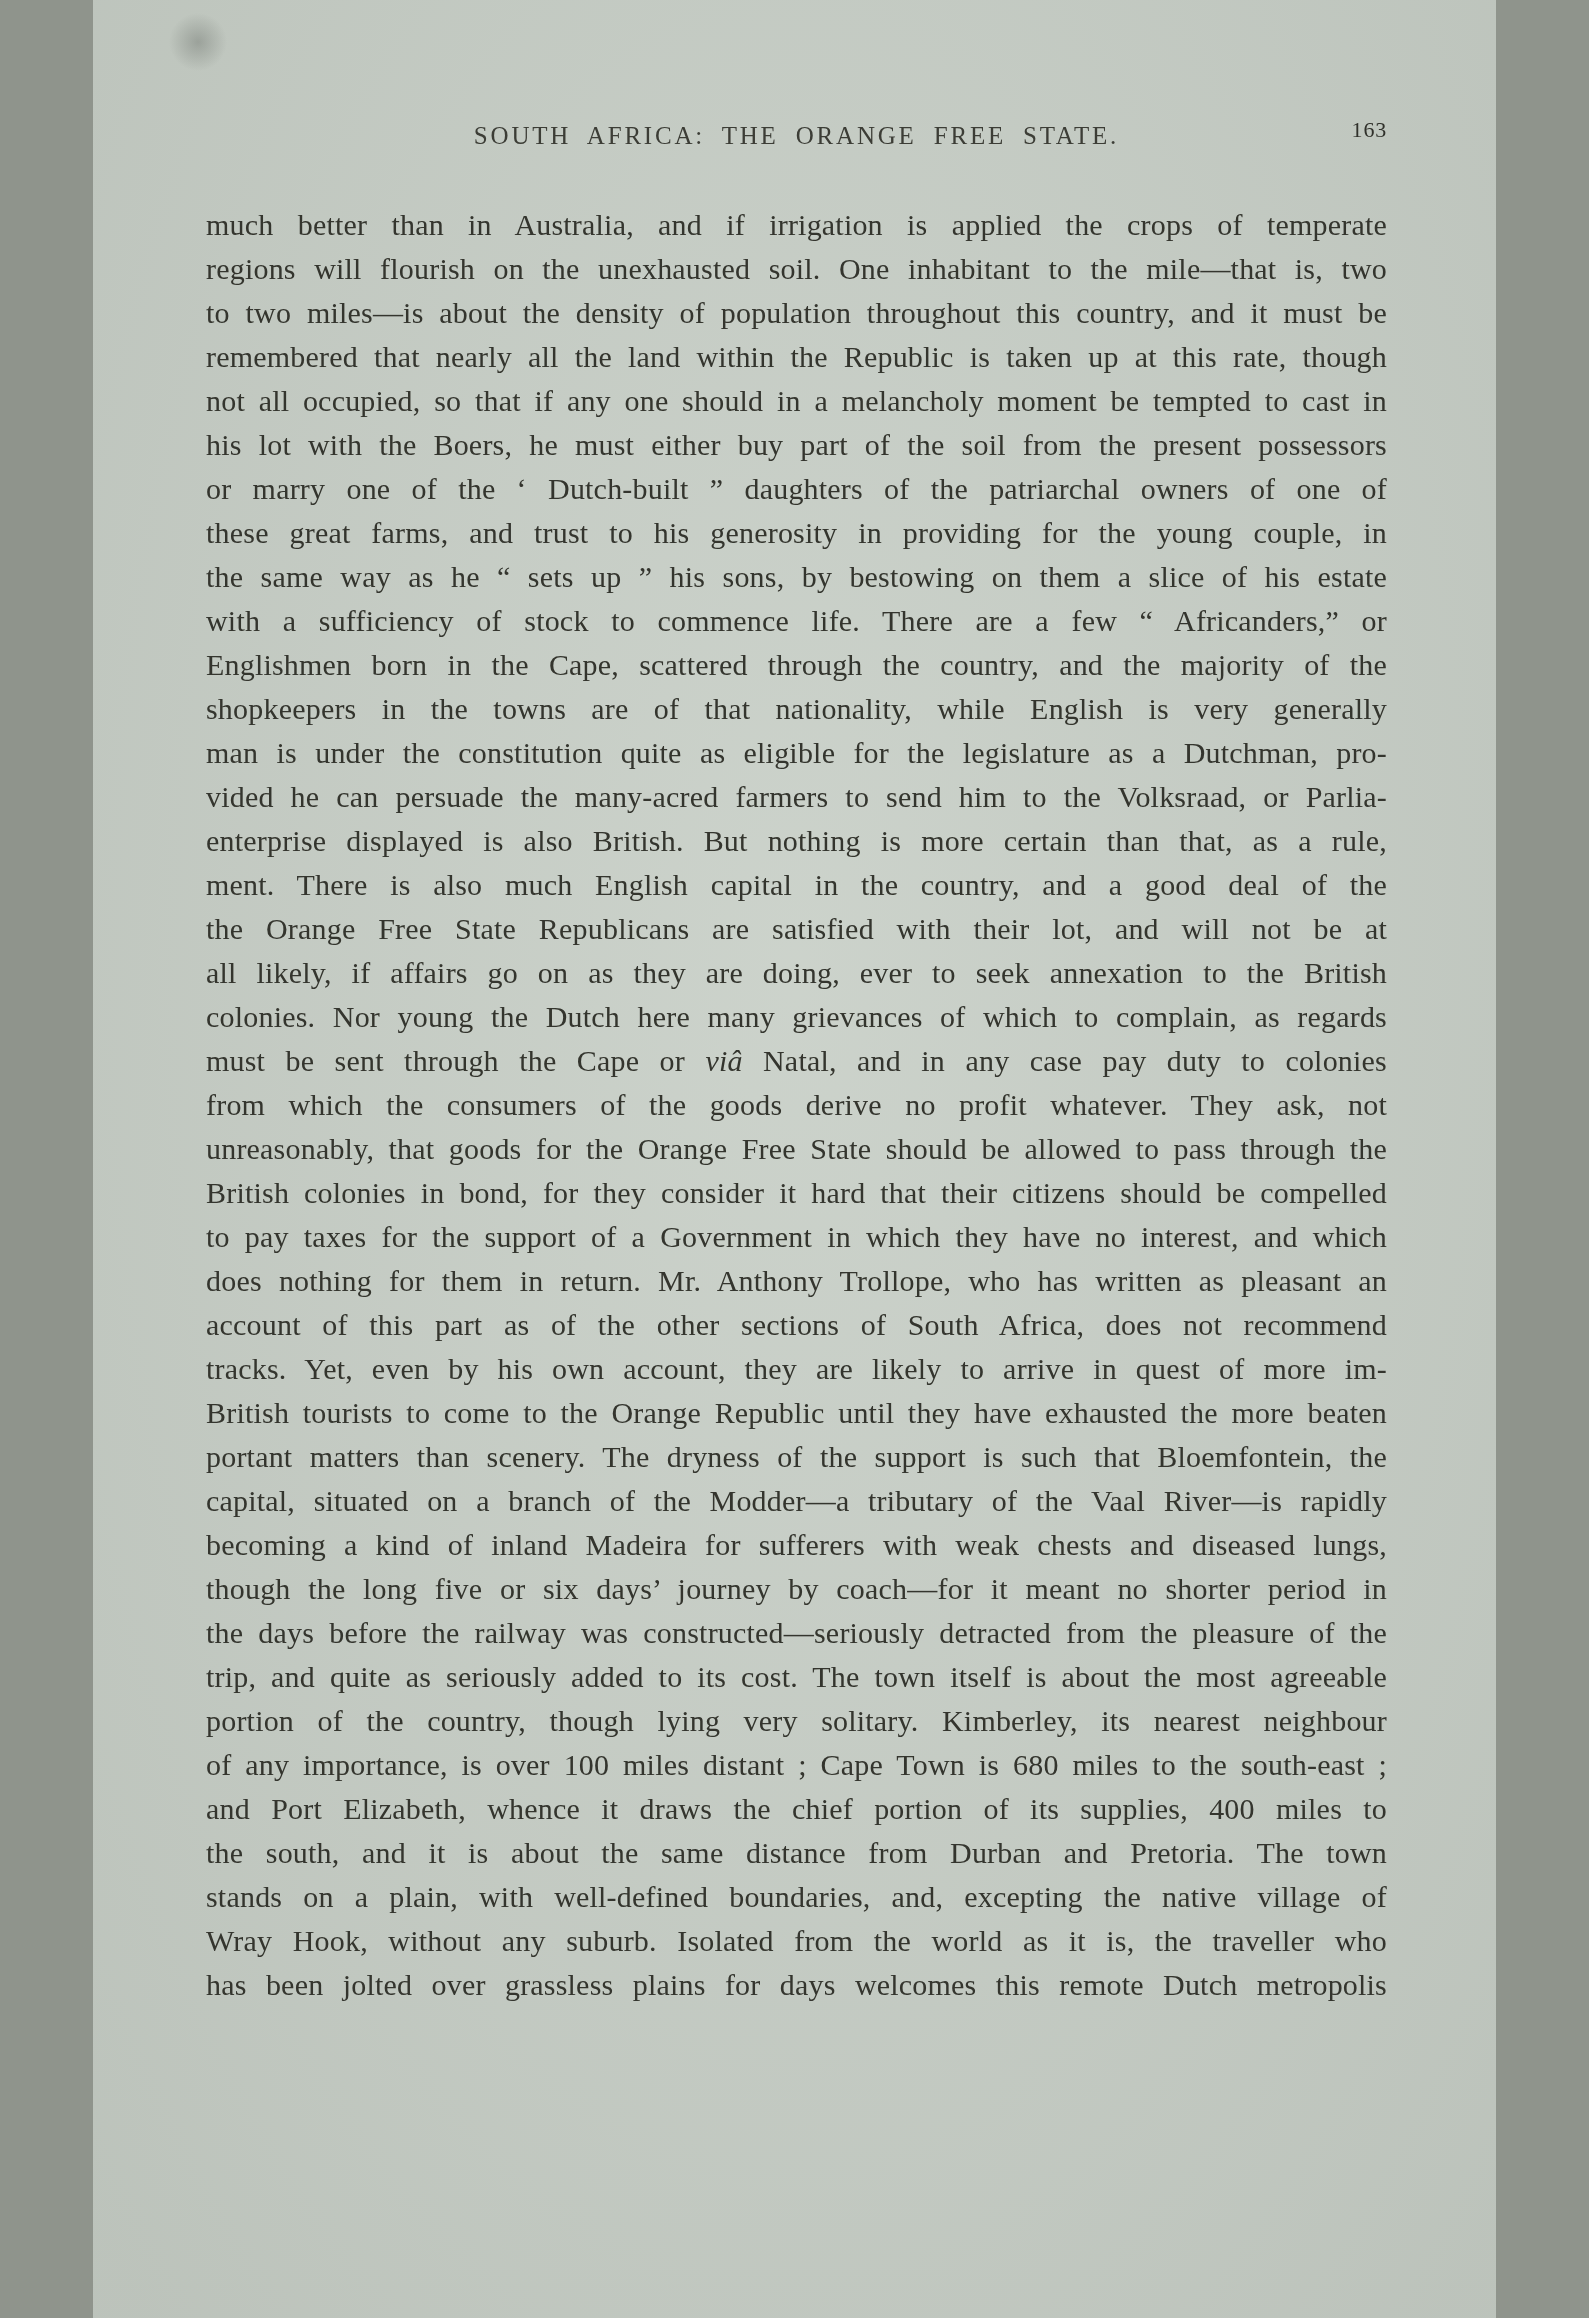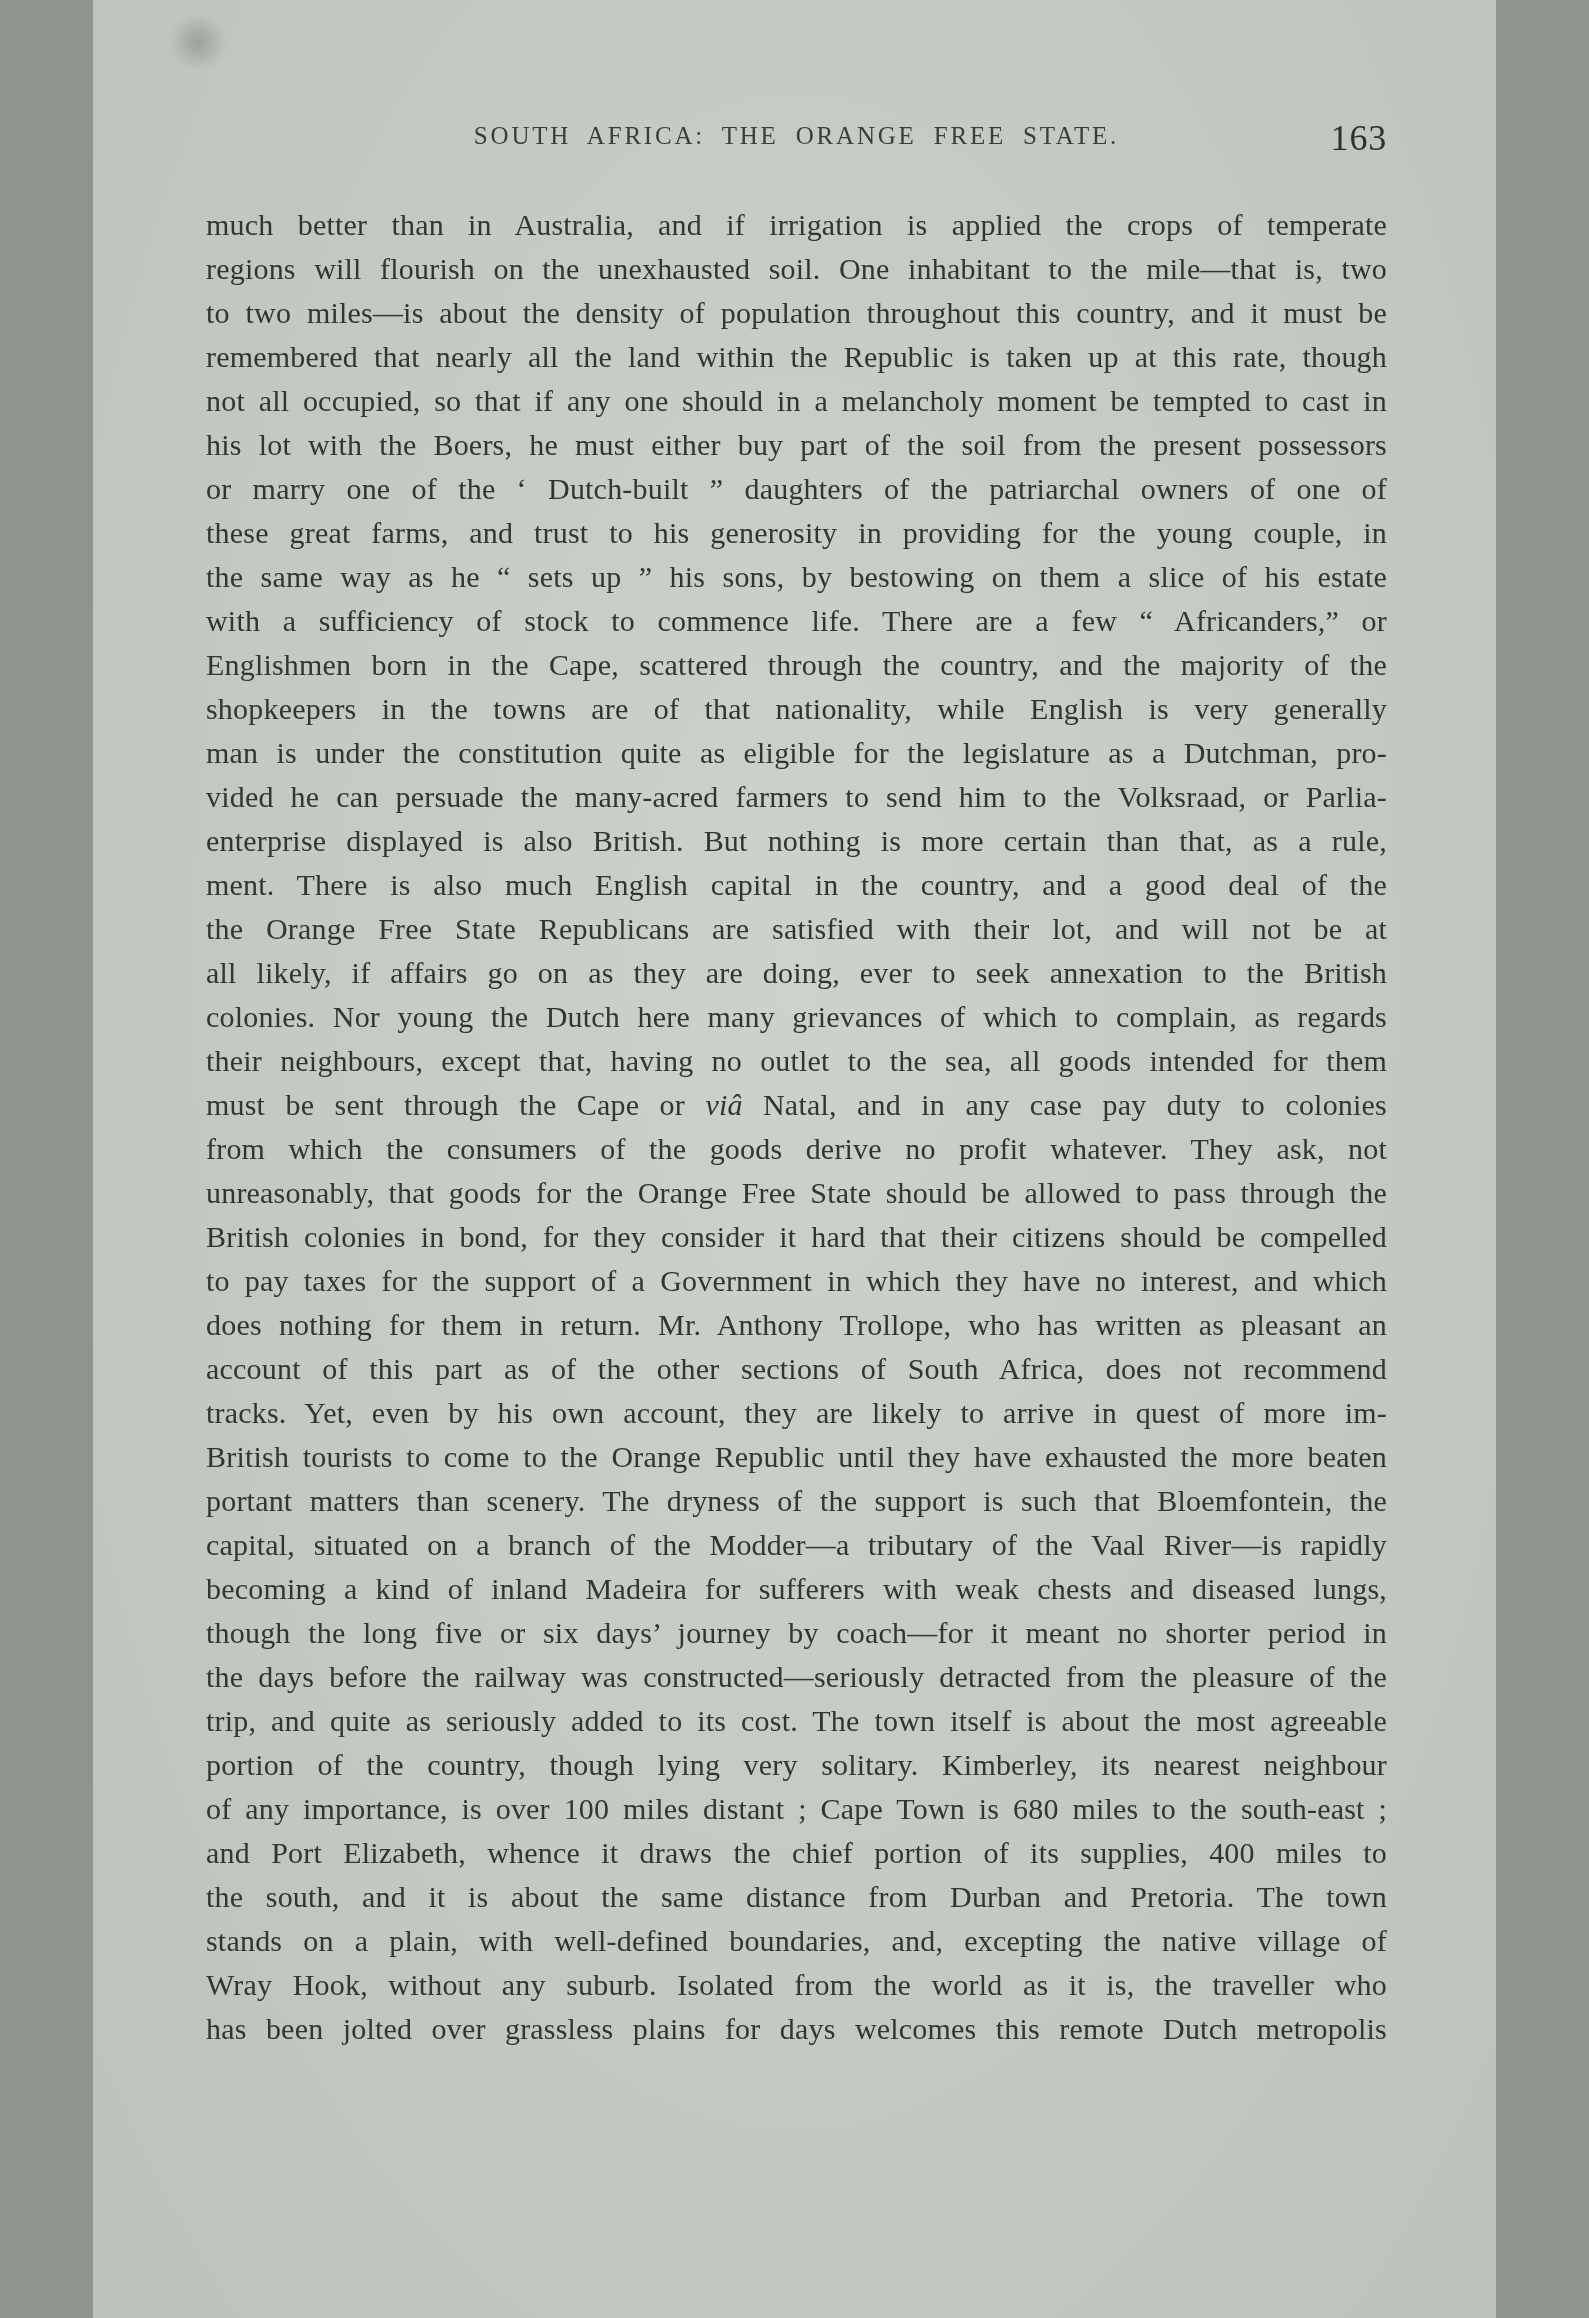--- a/index.html
+++ b/index.html
@@ -32,21 +32,21 @@
     text-align: center;
     font-size: 25px;
     letter-spacing: 2.8px;
     word-spacing: 8px;
     color: #3c3d36;
   }
   .page-number {
     position: absolute;
     right: 0;
     top: -4.8px;
-    font-size: 36px;
+    font-size: 22px;
     letter-spacing: 0.8px;
     color: #30312b;
   }
   .body-text {
     position: absolute;
     top: 203px;
     left: 113px;
     right: 109px;
   }
   .line {
@@ -80,21 +80,20 @@
       <div class="line">with a sufficiency of stock to commence life. There are a few “ Africanders,” or</div>
       <div class="line">Englishmen born in the Cape, scattered through the country, and the majority of the</div>
       <div class="line">shopkeepers in the towns are of that nationality, while English is very generally</div>
       <div class="line">man is under the constitution quite as eligible for the legislature as a Dutchman, pro-</div>
       <div class="line">vided he can persuade the many-acred farmers to send him to the Volksraad, or Parlia-</div>
       <div class="line">enterprise displayed is also British. But nothing is more certain than that, as a rule,</div>
       <div class="line">ment. There is also much English capital in the country, and a good deal of the</div>
       <div class="line">the Orange Free State Republicans are satisfied with their lot, and will not be at</div>
       <div class="line">all likely, if affairs go on as they are doing, ever to seek annexation to the British</div>
       <div class="line">colonies. Nor young the Dutch here many grievances of which to complain, as regards</div>
-      <div class="line">their neighbours, except that, having no outlet to the sea, all goods intended for them</div>
       <div class="line">must be sent through the Cape or <i>viâ</i> Natal, and in any case pay duty to colonies</div>
       <div class="line">from which the consumers of the goods derive no profit whatever. They ask, not</div>
       <div class="line">unreasonably, that goods for the Orange Free State should be allowed to pass through the</div>
       <div class="line">British colonies in bond, for they consider it hard that their citizens should be compelled</div>
       <div class="line">to pay taxes for the support of a Government in which they have no interest, and which</div>
       <div class="line">does nothing for them in return. Mr. Anthony Trollope, who has written as pleasant an</div>
       <div class="line">account of this part as of the other sections of South Africa, does not recommend</div>
       <div class="line">tracks. Yet, even by his own account, they are likely to arrive in quest of more im-</div>
       <div class="line">British tourists to come to the Orange Republic until they have exhausted the more beaten</div>
       <div class="line">portant matters than scenery. The dryness of the support is such that Bloemfontein, the</div>

